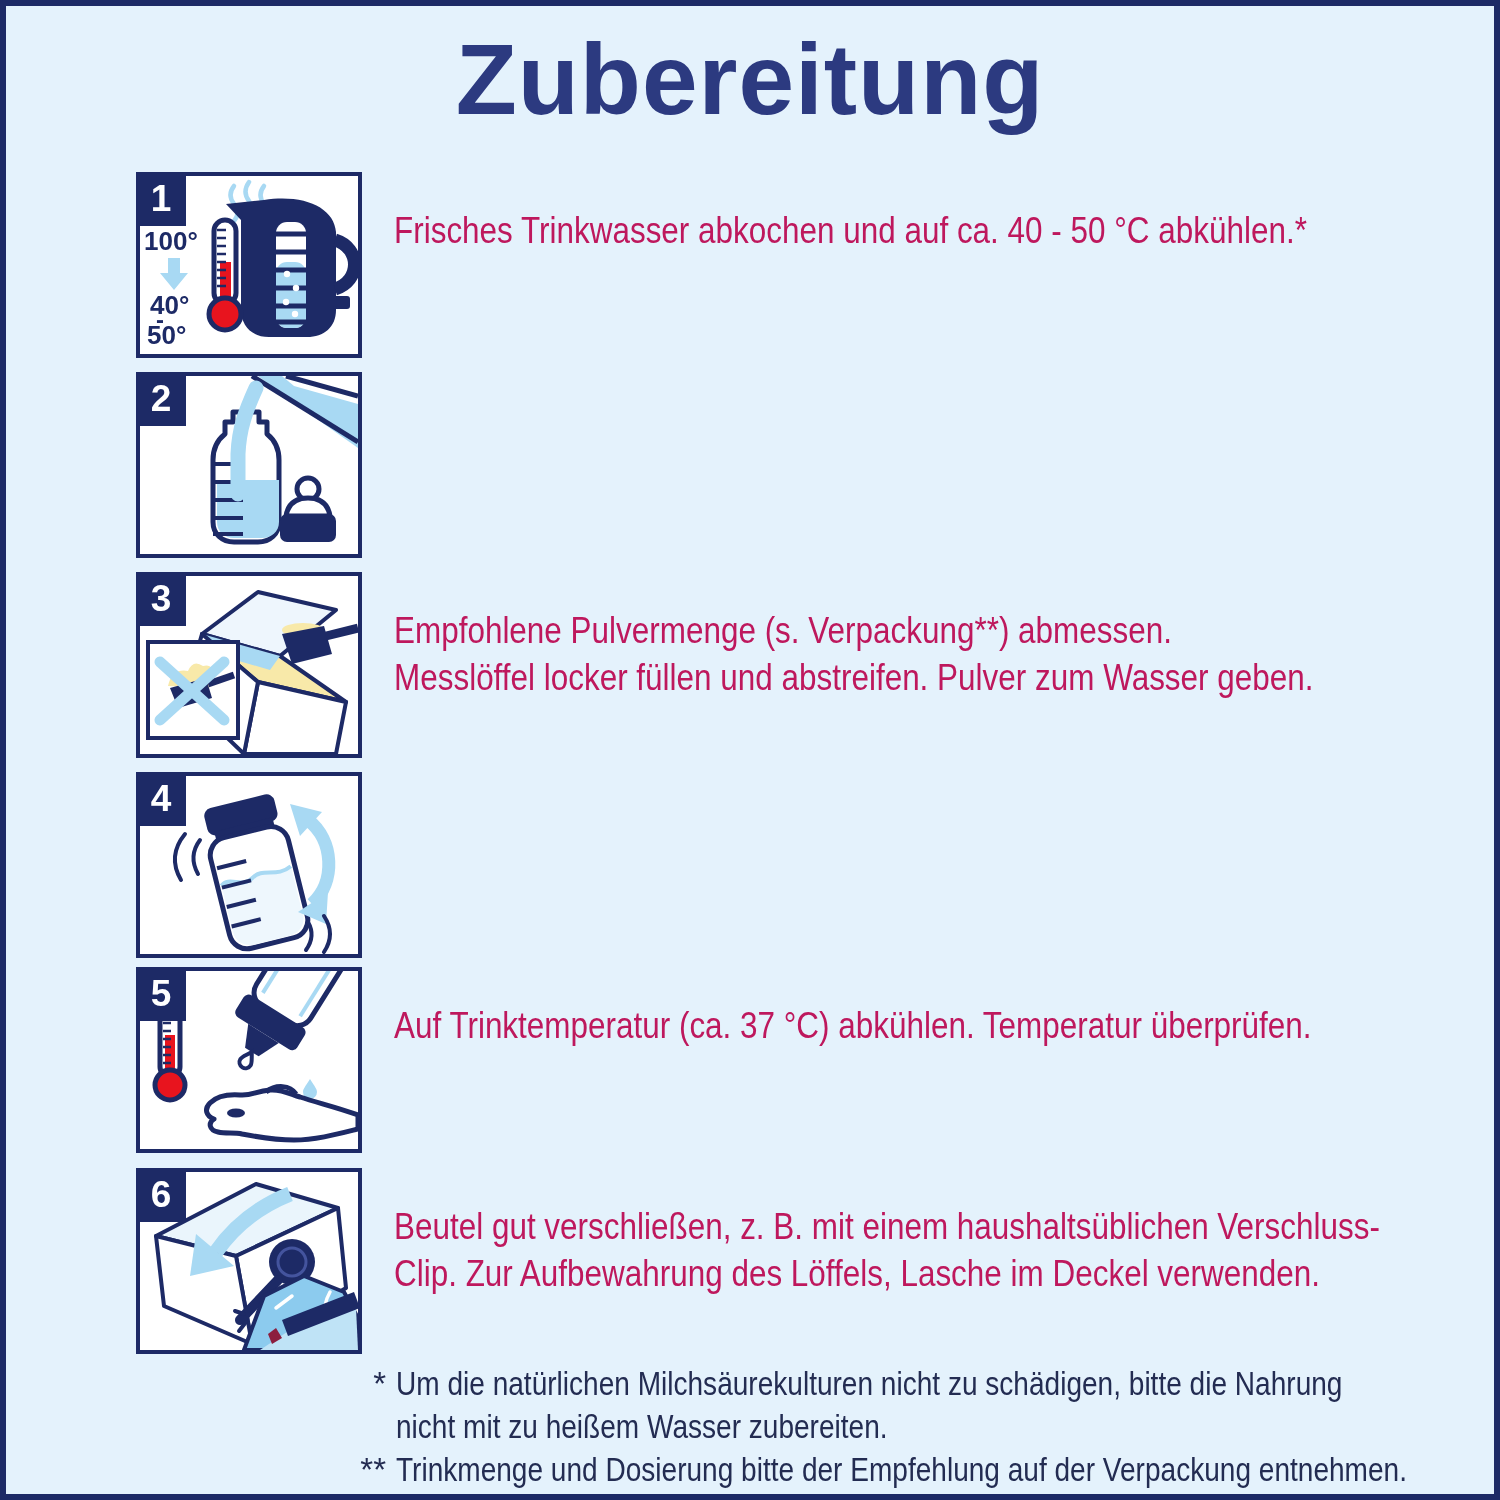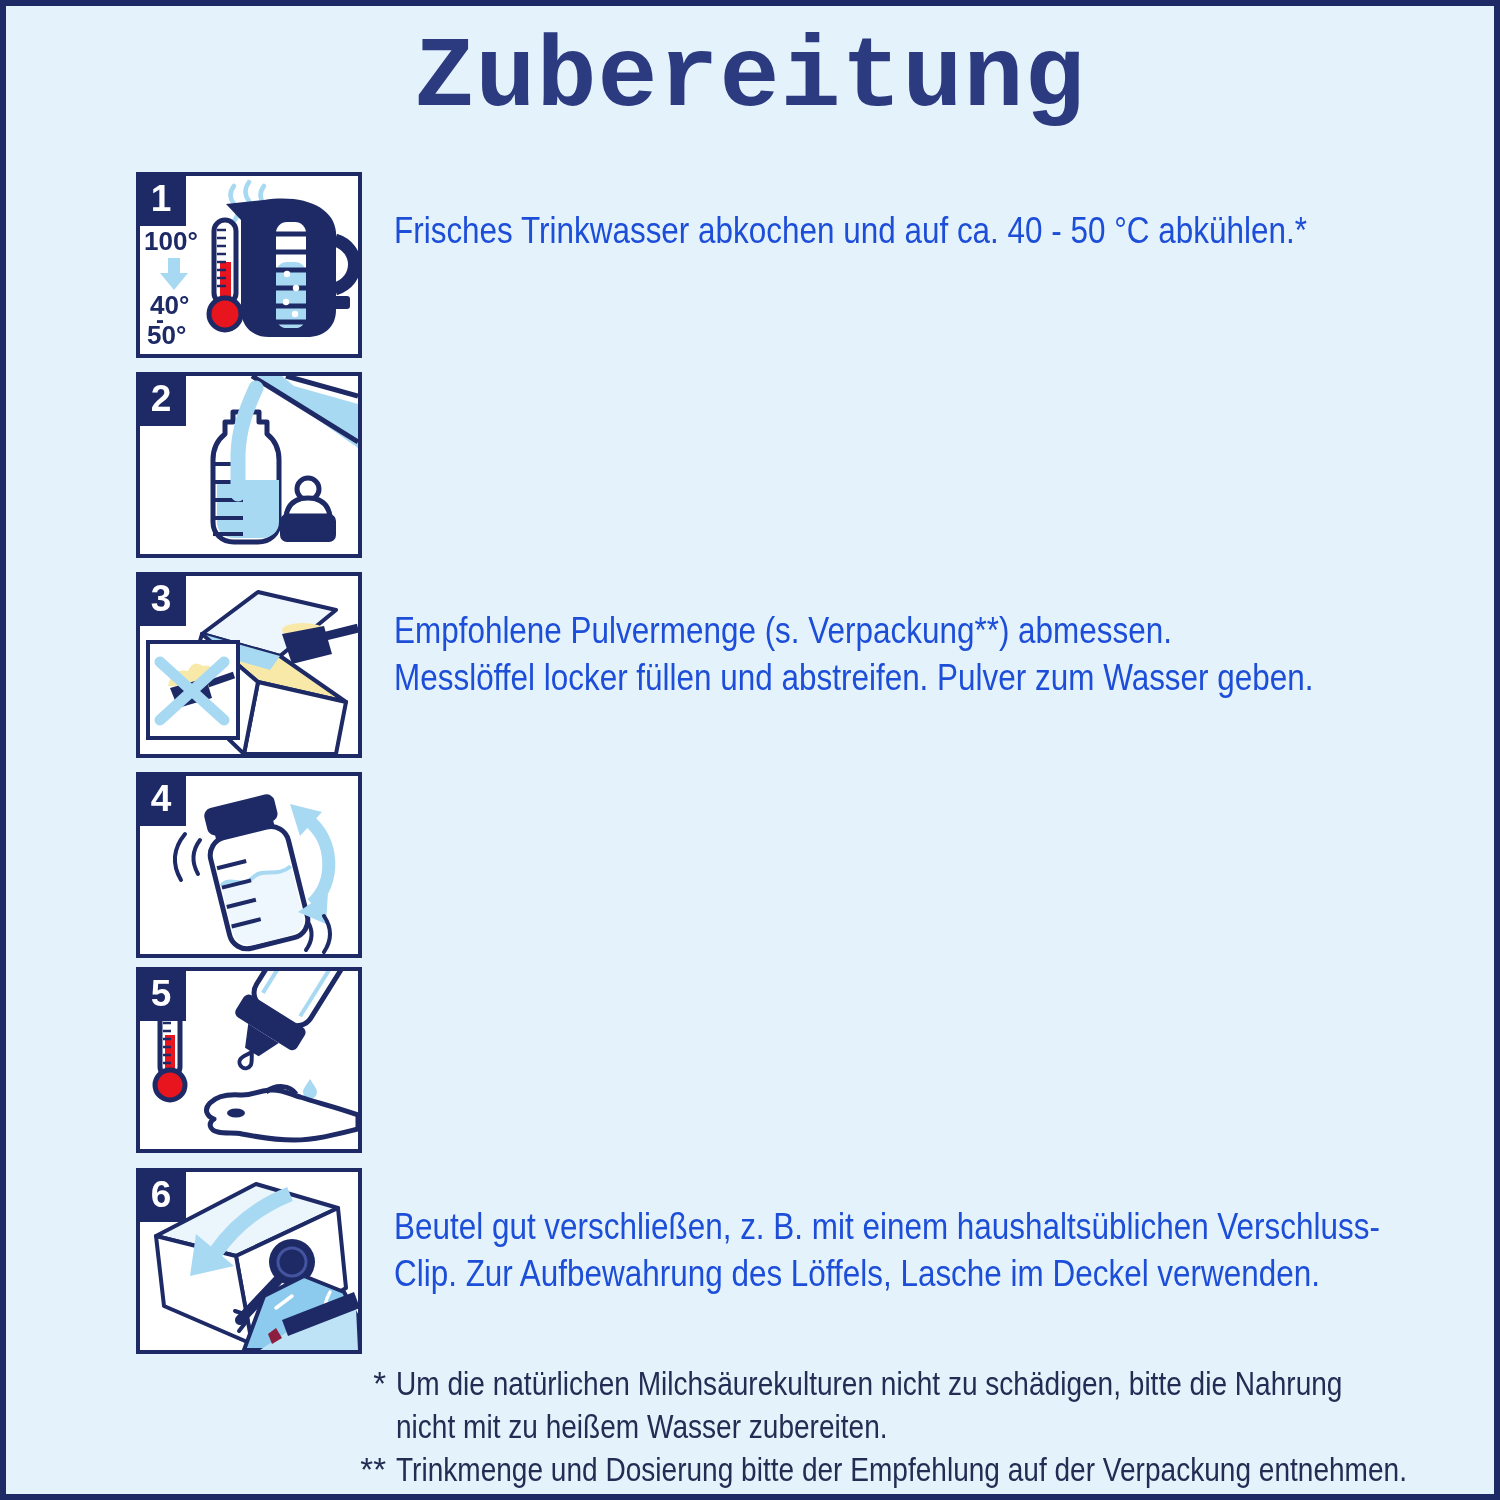--- a/index.html
+++ b/index.html
@@ -3,36 +3,36 @@
 <meta charset="utf-8">
 <style>
   html,body{margin:0;padding:0;background:#fff;}
   .page{
     position:relative;width:1500px;height:1500px;box-sizing:border-box;
     background:#e4f2fc;border:6px solid #1d2a66;overflow:hidden;
     font-family:"Liberation Sans",sans-serif;
   }
   .title{
     position:absolute;top:16px;left:0;width:100%;text-align:center;
-    font-family:Liberation Mono, monospace;font-weight:bold;font-size:100px;
+    font-family:Liberation Sans, sans-serif;font-weight:bold;font-size:100px;
     color:#2c3a80;letter-spacing:1px;
   }
   .step{position:absolute;left:130px;width:1340px;height:186px;}
   .iconbox{
     position:absolute;left:0;top:0;width:226px;height:186px;box-sizing:border-box;
     background:#ffffff;border:4px solid #1d2a66;
   }
   .badge{
     position:absolute;left:-4px;top:-4px;width:50px;height:54px;
     background:#1d2a66;color:#ffffff;font-weight:bold;font-size:37px;
     display:flex;align-items:center;justify-content:center;z-index:3;
   }
   .icon-svg{position:absolute;left:0;top:0;width:218px;height:178px;overflow:hidden;}
   .steptext{
-    position:absolute;left:258px;top:35px;color:#1d4ed8;
+    position:absolute;left:258px;top:35px;color:#be185d;
     font-size:37px;line-height:47px;
   }
   .line{display:block;white-space:nowrap;transform:scaleX(0.85);transform-origin:0 50%;}
   .footnotes{position:absolute;left:0;top:1356px;width:1488px;color:#232c52;font-size:33px;line-height:43px;}
   .footnote{display:flex;}
   .fmark{flex:0 0 390px;box-sizing:border-box;text-align:right;padding-right:10px;}
   .flines{flex:1 1 auto;}
   svg text{font-family:"Liberation Sans",sans-serif;font-weight:bold;fill:#1d2a66;}
 </style>
 </head>
@@ -228,20 +228,23 @@
           <path d="M170,108 c5,8 7,10 7,13 a7,7 0 1 1 -14,0 c0,-3 2,-5 7,-13 z"></path>
           <path d="M179,132 c5,9 8,11 8,15 a8,8 0 1 1 -16,0 c0,-4 3,-6 8,-15 z"></path>
         </g>
         <g>
           <path d="M218,144 C196,136 178,132 160,126 C150,123 142,118 130,119 C116,120 112,125 100,124 C86,123 76,126 70,132 C64,138 66,145 74,148 C68,152 69,159 78,161 C86,163 94,161 102,163 C118,166 136,169 154,169 C176,169 198,163 218,158 Z" fill="#ffffff" stroke="#1d2a66" stroke-width="5" stroke-linejoin="round"></path>
           <path d="M126,121 C136,113 150,114 156,123" stroke="#1d2a66" stroke-width="5" fill="none"></path>
           <ellipse cx="96" cy="142" rx="9" ry="4.5" fill="#1d2a66"></ellipse>
         </g>
       </svg>
     </div>
+    <div class="steptext">
+      <span class="line">Auf Trinktemperatur (ca. 37 °C) abkühlen. Temperatur überprüfen.</span>
+    </div>
   </div>
 
   <div class="step" style="top:1162px">
     <div class="iconbox">
       <div class="badge">6</div>
       <svg class="icon-svg" viewBox="0 0 218 178">
         <g stroke="#1d2a66" stroke-width="4" stroke-linejoin="round">
           <polygon points="16,64 116,12 198,36 96,84" fill="#eaf5fc"></polygon>
           <polygon points="96,84 198,36 206,116 112,172" fill="#ffffff"></polygon>
           <polygon points="16,64 96,84 112,172 24,134" fill="#ffffff"></polygon>

